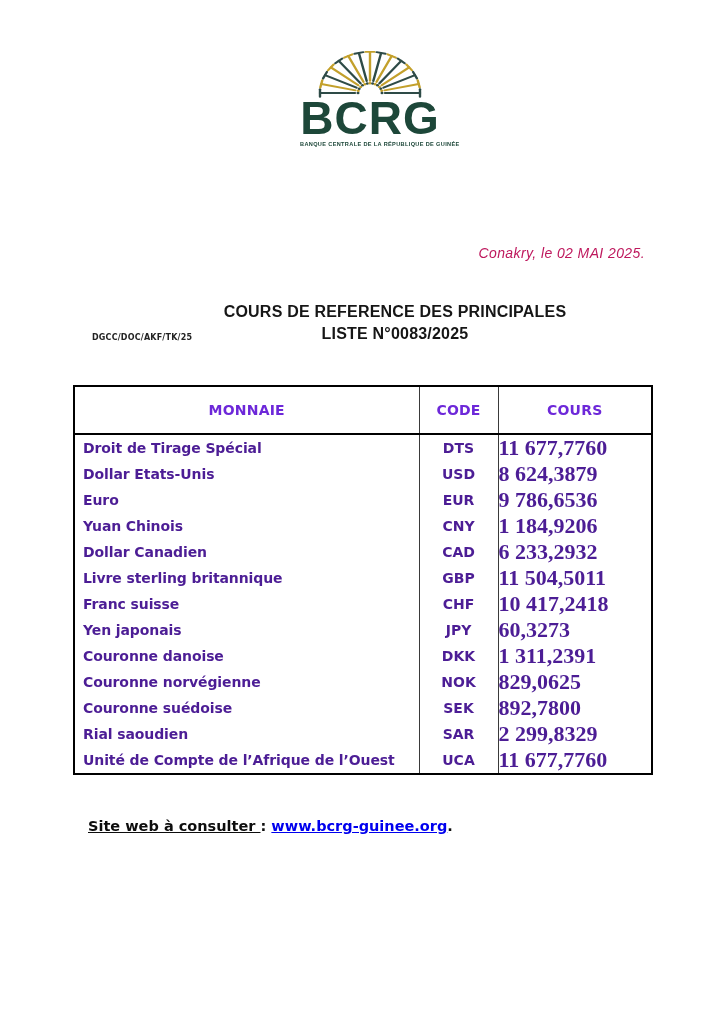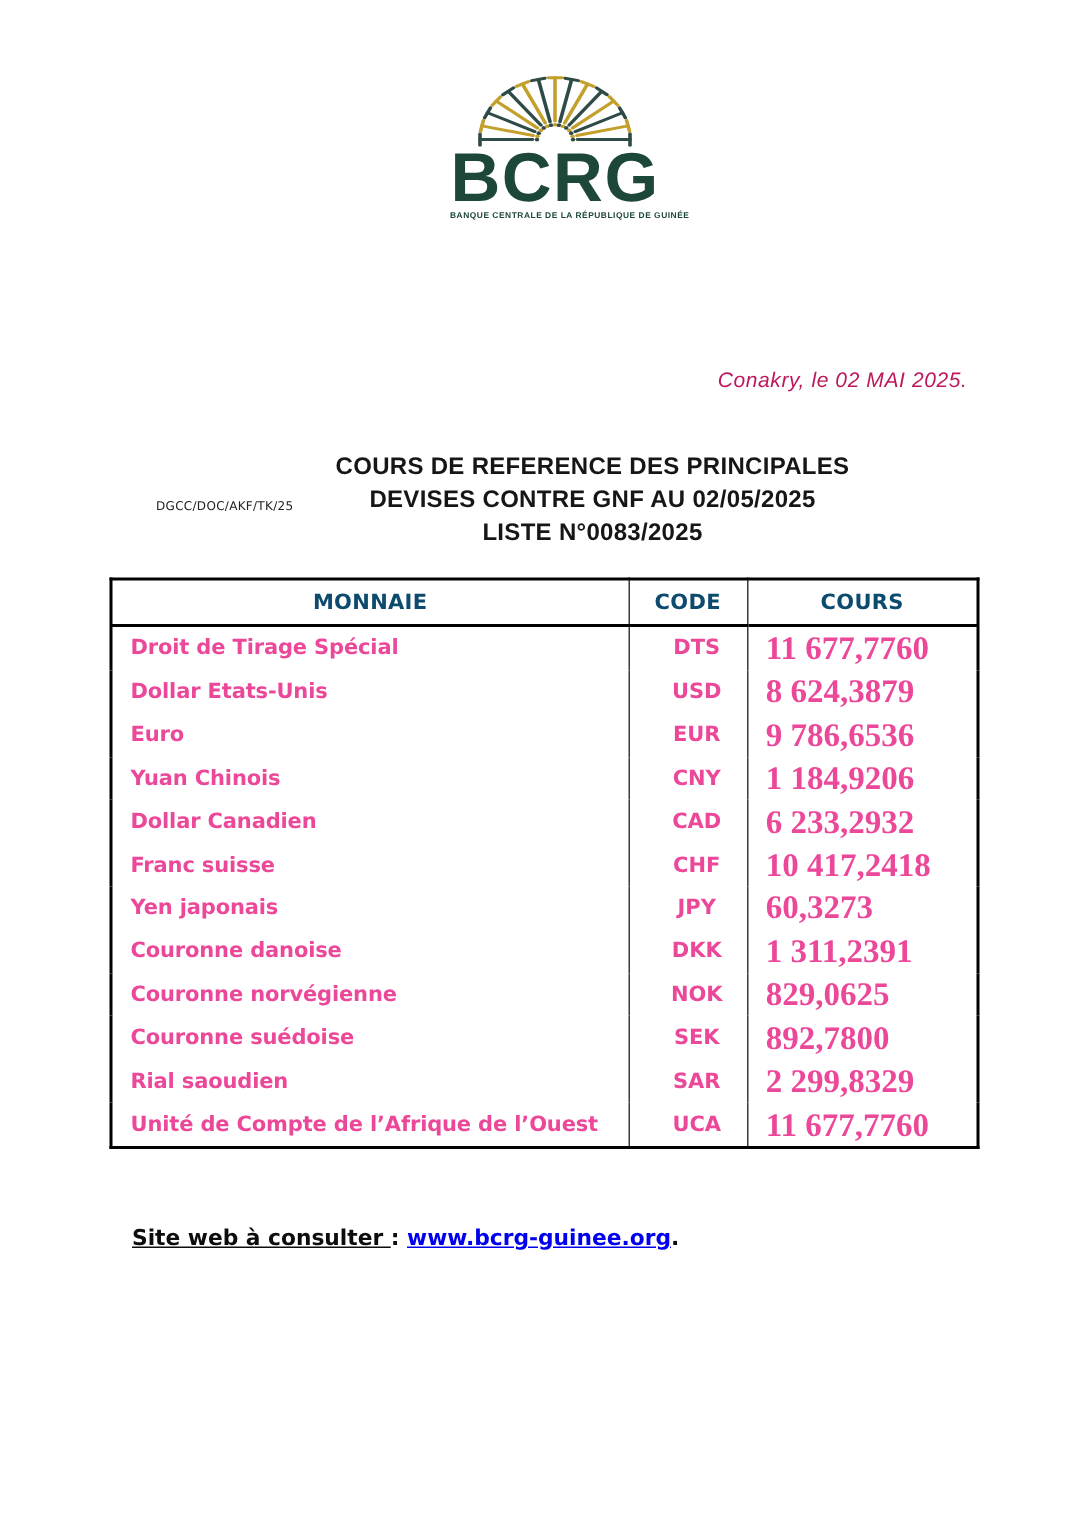--- a/index.html
+++ b/index.html
@@ -55,23 +55,23 @@
     font-style: italic;
     font-size: 14px;
     color: #be185d;
     letter-spacing: 0.4px;
   }
 
   
   .ref-code {
     position: absolute;
     top: 333px;
-    left: 104px;
+    left: 92px;
     font-size: 8px;
-    font-weight: normal;
+    font-weight: bold;
     color: #222222;
     letter-spacing: 0.2px;
   }
 
   
   .doc-title {
     position: absolute;
     top: 301px;
     left: 150px;
     width: 490px;
@@ -96,38 +96,37 @@
     width: 100%;
     height: 100%;
     border-collapse: collapse;
     table-layout: fixed;
     border: 2px solid #000000;
   }
   table.rates col.c-monnaie { width: 345px; }
   table.rates col.c-code    { width: 79px; }
   table.rates col.c-cours   { width: 154px; }
   table.rates th {
-    height: 31px;
+    height: 48px;
     font-family: "DejaVu Sans", sans-serif;
     font-weight: bold;
     font-size: 14px;
-    color: #0c4a6e;
+    color: #6d28d9;
     text-align: center;
     vertical-align: middle;
     border-bottom: 2px solid #000000;
     letter-spacing: 0.2px;
   }
   table.rates th.b-r, table.rates td.b-r { border-right: 1.5px solid #3a3a3a; }
   table.rates td {
     height: 24.8px;
     vertical-align: middle;
-    color: #ec4899;
+    color: #4c1d95;
     overflow: hidden;
     white-space: nowrap;
-    padding-left: 12px;
   }
   td.cell-monnaie {
     font-family: "DejaVu Sans", sans-serif;
     font-weight: bold;
     font-size: 14px;
     padding-left: 8px;
     letter-spacing: -0.1px;
   }
   td.cell-code {
     font-family: "DejaVu Sans", sans-serif;
@@ -219,21 +218,20 @@
     <div class="logo-acronym">BCRG</div>
     <div class="logo-caption">BANQUE CENTRALE DE LA RÉPUBLIQUE DE GUINÉE</div>
   </div>
 
   <div class="date-line">Conakry, le 02 MAI 2025.</div>
 
   <div class="ref-code">DGCC/DOC/AKF/TK/25</div>
 
   <div class="doc-title">
     <div>COURS DE REFERENCE DES PRINCIPALES</div>
-    <div>DEVISES CONTRE GNF AU 02/05/2025</div>
     <div>LISTE N°0083/2025</div>
   </div>
 
   <div class="rates-table-wrap">
     <table class="rates">
       <colgroup>
         <col class="c-monnaie">
           <col class="c-code">
           <col class="c-cours">
       </colgroup>
@@ -264,20 +262,25 @@
             <td class="cell-monnaie b-r">Yuan Chinois</td>
             <td class="cell-code b-r">CNY</td>
             <td class="cell-cours">1 184,9206</td>
           </tr>
           <tr>
             <td class="cell-monnaie b-r">Dollar Canadien</td>
             <td class="cell-code b-r">CAD</td>
             <td class="cell-cours">6 233,2932</td>
           </tr>
           <tr>
+            <td class="cell-monnaie b-r">Livre sterling britannique</td>
+            <td class="cell-code b-r">GBP</td>
+            <td class="cell-cours">11 504,5011</td>
+          </tr>
+          <tr>
             <td class="cell-monnaie b-r">Franc suisse</td>
             <td class="cell-code b-r">CHF</td>
             <td class="cell-cours">10 417,2418</td>
           </tr>
           <tr>
             <td class="cell-monnaie b-r">Yen japonais</td>
             <td class="cell-code b-r">JPY</td>
             <td class="cell-cours">60,3273</td>
           </tr>
           <tr>

